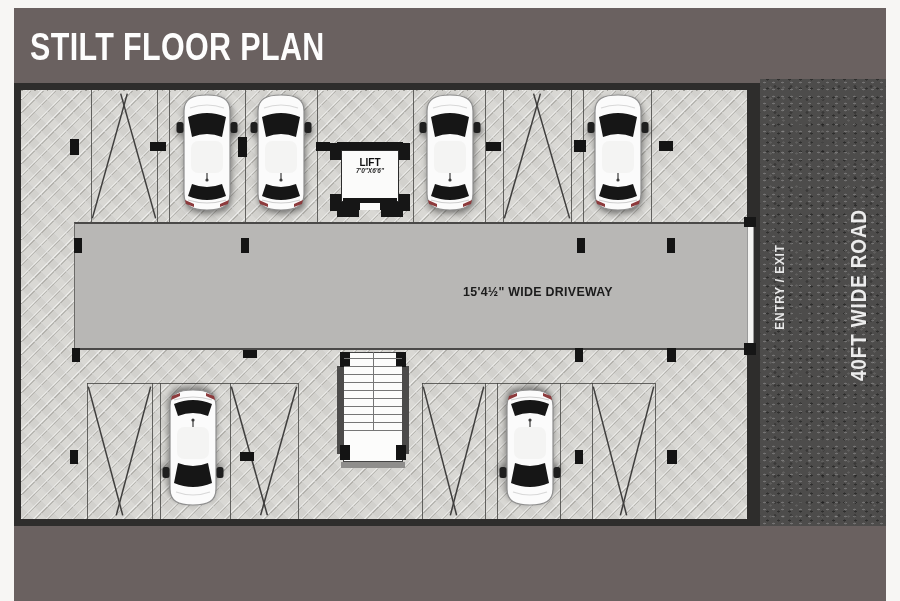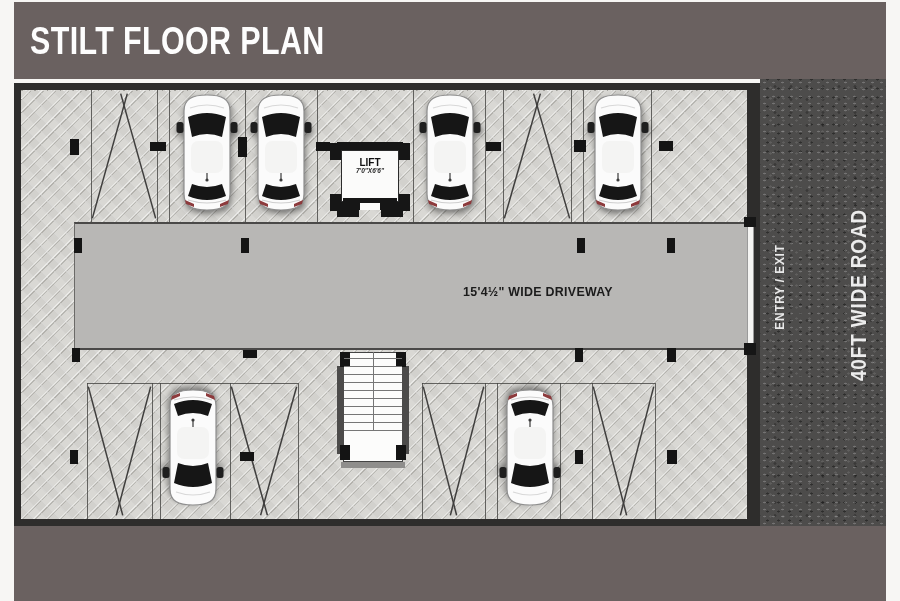--- a/index.html
+++ b/index.html
@@ -1,21 +1,21 @@
 <!DOCTYPE html>
 <html><head>
 <meta charset="utf-8">
 <style>
   html,body{margin:0;padding:0;background:#f7f6f4;}
   #canvas{position:relative;width:900px;height:601px;background:#f7f6f4;overflow:hidden;
           font-family:"Liberation Sans",sans-serif;}
   #canvas *{box-sizing:border-box;}
 
   
-  .header{position:absolute;left:14px;top:2px;width:872px;height:77px;background:#6a6160;}
+  .header{position:absolute;left:14px;top:8px;width:872px;height:77px;background:#6a6160;}
   .title{position:absolute;left:16px;top:50%;transform:translateY(-50%) scaleX(.78);
          transform-origin:left center;color:#fdfdfd;font-size:39px;font-weight:bold;
          letter-spacing:.5px;white-space:nowrap;}
   .bottom-strip{position:absolute;left:14px;top:526px;width:872px;height:75px;background:#6a6160;}
 
   
   .plan{position:absolute;left:14px;top:83px;width:746px;height:444px;
         border:7px solid #2e2d2c;border-right-width:13px;border-bottom-width:8px;}
   .plan-inner{position:absolute;inset:0;}
   .pavers{background-color:#d7d6d2;

